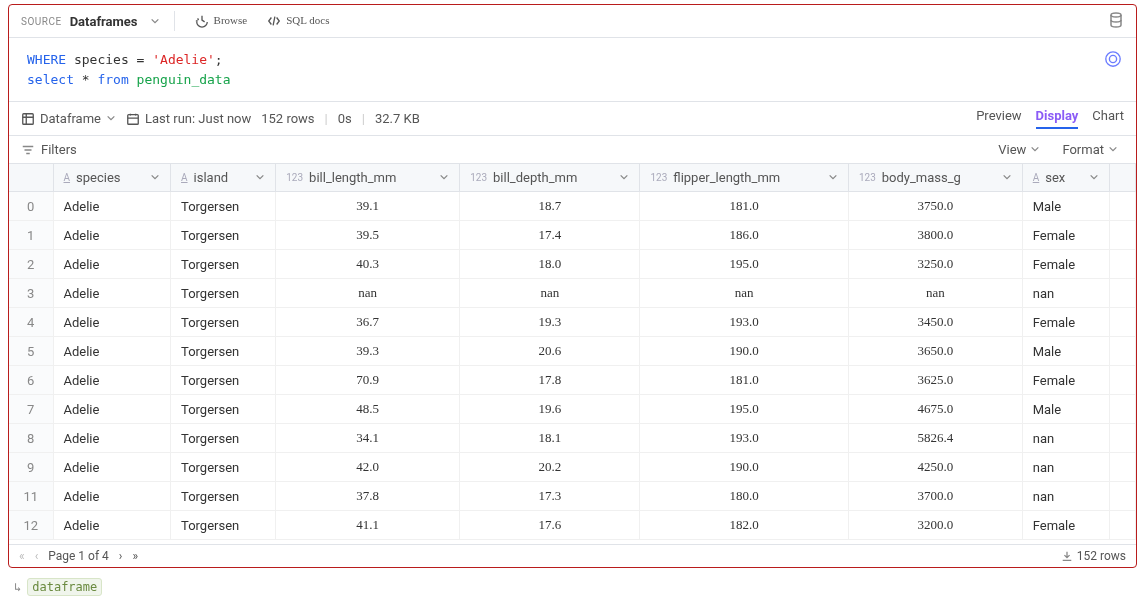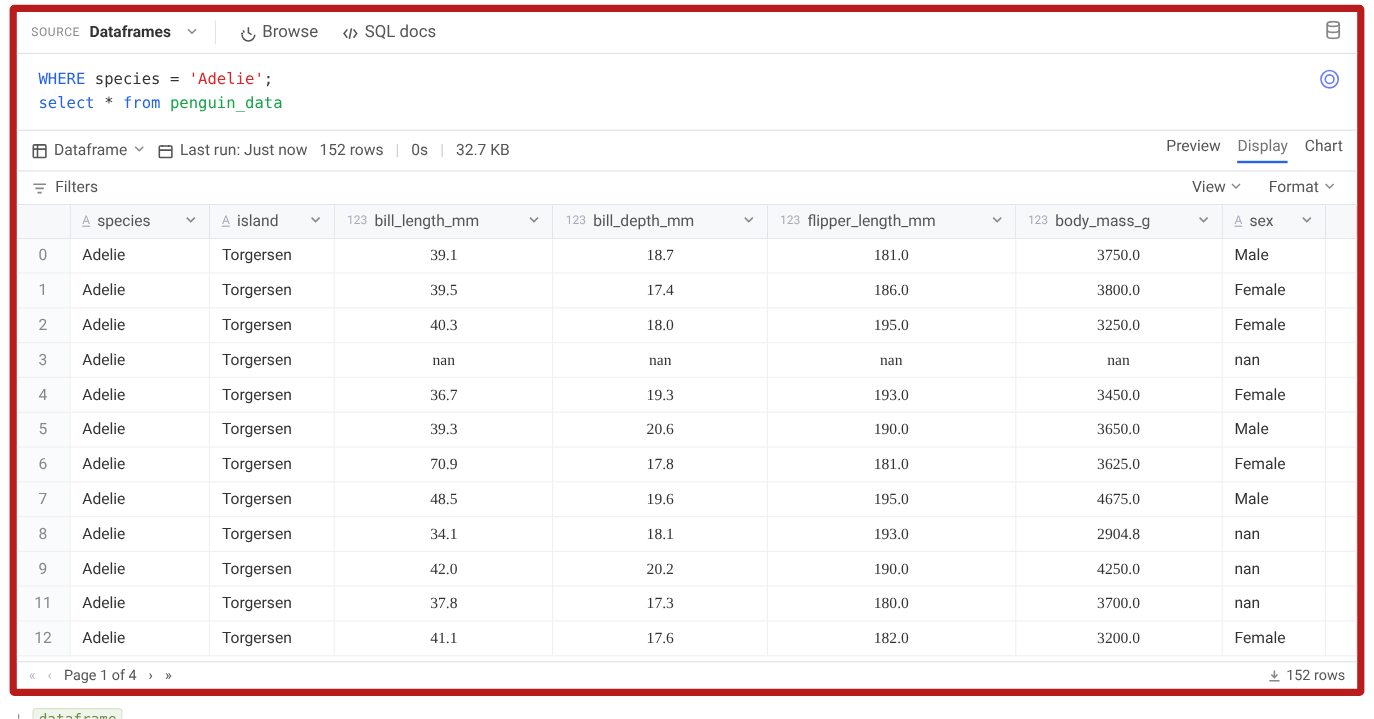--- a/index.html
+++ b/index.html
@@ -1,38 +1,38 @@
 <!DOCTYPE html>
 <html><head>
 <meta charset="utf-8">
 <style>
 * { box-sizing: border-box; margin: 0; padding: 0; }
 body { font-family: -apple-system, BlinkMacSystemFont, "Segoe UI", Roboto, sans-serif; font-size: 13px; color: #333; background: #fff; width: 1145px; height: 599px; overflow: hidden; }
-.container { border: 6px solid #b91c1c; border-radius: 4px; margin: 4px 8px; background: #fff; }
+.container { border: 1px solid #b91c1c; border-radius: 4px; margin: 4px 8px; background: #fff; }
 .toolbar { display: flex; align-items: center; padding: 6px 12px; border-bottom: 1px solid #e0e3e8; gap: 8px; }
 .source-label { font-size: 10px; color: #888; text-transform: uppercase; letter-spacing: 0.5px; }
 .source-value { font-weight: 700; font-size: 13px; color: #333; margin-right: 6px; }
 .divider { width: 1px; height: 20px; background: #e0e3e8; margin: 0 6px; }
-.toolbar-btn { display: flex; align-items: flex-end; gap: 5px; color: #555; cursor: pointer; padding: 3px 6px; font-size: 14px; }
+.toolbar-btn { display: flex; align-items: flex-start; gap: 5px; color: #555; cursor: pointer; padding: 3px 6px; font-size: 11px; font-family: Liberation Serif, serif; }
 .toolbar-btn svg { width: 14px; height: 14px; fill: none; stroke: #555; stroke-width: 1.5; }
 .spacer { flex: 1; }
 .db-icon svg { width: 16px; height: 16px; fill: none; stroke: #888; stroke-width: 1.5; }
 .sql-editor { padding: 12px 18px; font-family: Menlo, Monaco, Consolas, monospace; font-size: 13px; line-height: 1.5; border-bottom: 1px solid #e0e3e8; position: relative; }
 .kw { color: #2563eb; }
 .ident { color: #16a34a; }
 .str { color: #dc2626; }
 .run-icon { position: absolute; right: 14px; top: 12px; width: 18px; height: 18px; }
 .run-icon svg { width: 18px; height: 18px; fill: none; stroke: #6b7cff; stroke-width: 1.5; }
 .meta-bar { display: flex; align-items: center; padding: 6px 12px; gap: 10px; color: #555; font-size: 13px; border-bottom: 1px solid #e0e3e8; }
 .meta-bar .sep { color: #ccc; }
 .meta-btn { display: flex; align-items: center; gap: 5px; cursor: pointer; }
 .meta-btn svg { width: 14px; height: 14px; fill: none; stroke: #555; stroke-width: 1.5; }
 .tabs { display: flex; gap: 14px; }
 .tab { color: #555; cursor: pointer; padding-bottom: 4px; }
-.tab.active { color: #737373; border-bottom: 2px solid #2563eb; }
+.tab.active { color: #8b5cf6; border-bottom: 2px solid #2563eb; font-weight: bold; }
 .filters-bar { display: flex; align-items: center; padding: 6px 12px; border-bottom: 1px solid #e0e3e8; color: #555; }
 .filters-bar svg { width: 14px; height: 14px; fill: none; stroke: #888; stroke-width: 1.5; margin-right: 6px; }
 .filters-right { display: flex; gap: 16px; }
 .filters-right .dd { display: flex; align-items: center; gap: 4px; cursor: pointer; }
 .table-wrap { height: 380px; overflow: auto; position: relative; }
 table { border-collapse: collapse; width: 100%; font-size: 13px; }
 thead th { position: sticky; top: 0; background: #f6f8fa; border-right: 1px solid #e0e3e8; border-bottom: 1px solid #e0e3e8; padding: 6px 10px; text-align: left; font-weight: 400; color: #555; }
 thead th .col-head { display: flex; align-items: center; gap: 6px; }
 thead th .type-icon { color: #aab; font-size: 10px; }
 thead th .chev { margin-left: auto; cursor: pointer; }
@@ -307,21 +307,21 @@
             <td>Male</td>
             <td></td>
           </tr>
           <tr>
             <td class="idx">8</td>
             <td>Adelie</td>
             <td>Torgersen</td>
             <td class="num">34.1</td>
             <td class="num">18.1</td>
             <td class="num">193.0</td>
-            <td class="num">2904.8</td>
+            <td class="num">5826.4</td>
             <td>nan</td>
             <td></td>
           </tr>
           <tr>
             <td class="idx">9</td>
             <td>Adelie</td>
             <td>Torgersen</td>
             <td class="num">42.0</td>
             <td class="num">20.2</td>
             <td class="num">190.0</td>

